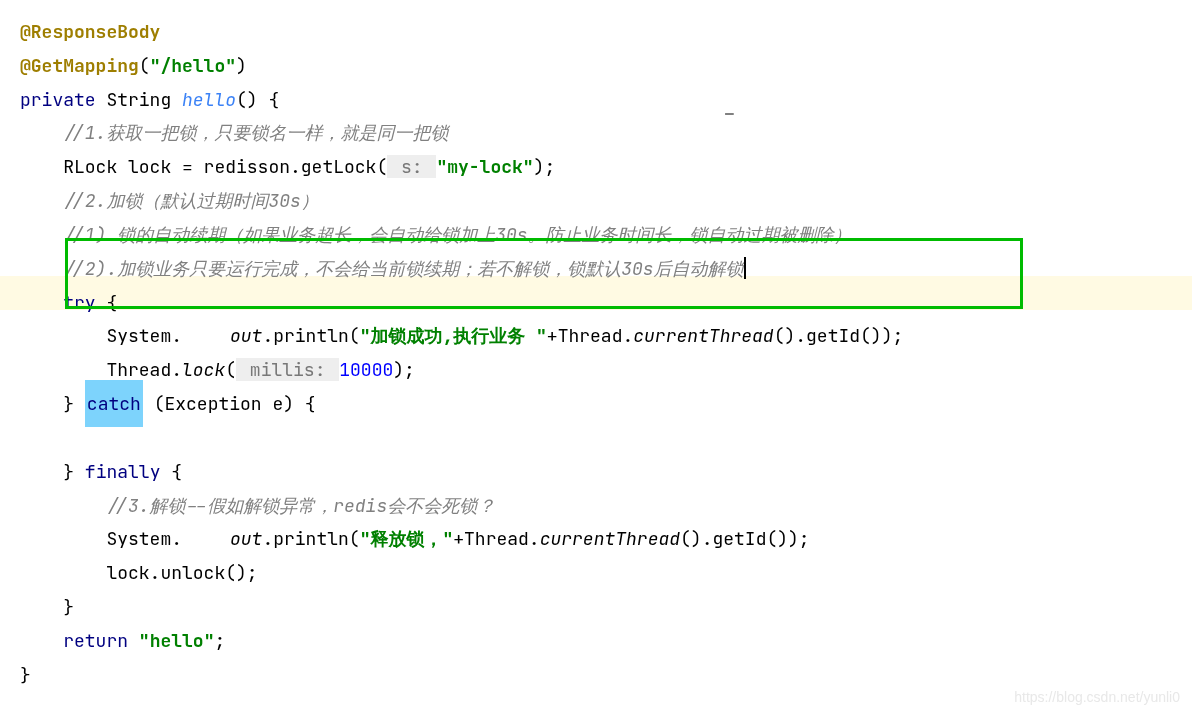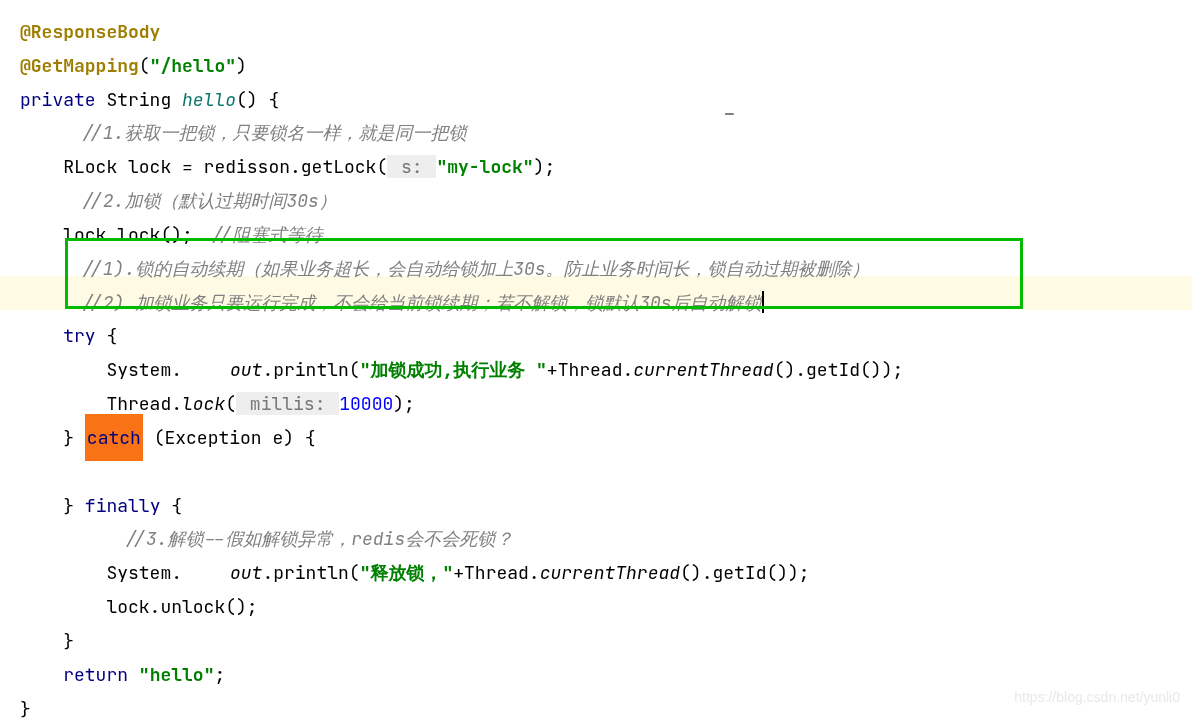--- a/index.html
+++ b/index.html
@@ -17,35 +17,35 @@
       position: relative;
       width: 1192px;
       height: 718px;
     }
     .code-line {
       white-space: pre;
     }
     .annotation { color: #9e7e00; font-weight: bold; }
     .keyword { color: #000080; font-weight: normal; }
     .type { color: #000000; }
-    .method-name { color: #0f766e; font-style: italic; }
+    .method-name { color: #3b82f6; font-style: italic; }
     .string { color: #008000; font-weight: bold; }
-    .comment { color: #808080; font-style: italic; margin-left: 18px; }
+    .comment { color: #808080; font-style: italic; }
     .param-hint { 
       color: #787878; 
       background: #eeeeee; 
       font-style: normal;
       padding: 0 3px;
       font-weight: normal;
     }
     .number { color: #0000ff; }
     .field-italic { font-style: italic; margin-left: 48px; }
     .method-italic { font-style: italic; }
     .highlight-catch { 
-      background: #f97316;
+      background: #7dd3fc;
       padding: 12px 2px;
     }
     .green-box {
       position: absolute;
       border: 3px solid #00bb00;
       left: 65px;
       top: 238px;
       width: 958px;
       height: 71px;
       pointer-events: none;
@@ -90,21 +90,20 @@
 <div class="green-box"></div>
 <div class="dash-mark">_</div>
 
 <div>
 <div class="code-line"><span class="annotation">@ResponseBody</span></div>
 <div class="code-line"><span class="annotation">@GetMapping</span><span>(</span><span class="string">"/hello"</span><span>)</span></div>
 <div class="code-line"><span class="keyword">private</span> <span class="type">String</span> <span class="method-name">hello</span><span>() {</span></div>
 <div class="code-line">    <span class="comment">//1.获取一把锁，只要锁名一样，就是同一把锁</span></div>
 <div class="code-line">    <span>RLock lock = redisson.getLock(</span><span class="param-hint"> s: </span><span class="string">"my-lock"</span><span>);</span></div>
 <div class="code-line">    <span class="comment">//2.加锁（默认过期时间30s）</span></div>
-<div class="code-line">    <span>lock.lock();</span><span class="comment">//阻塞式等待</span></div>
 <div class="code-line">    <span class="comment">//1).锁的自动续期（如果业务超长，会自动给锁加上30s。防止业务时间长，锁自动过期被删除）</span></div>
 <div class="code-line">    <span class="comment">//2).加锁业务只要运行完成，不会给当前锁续期；若不解锁，锁默认30s后自动解锁</span><span class="cursor"></span></div>
 <div class="code-line">    <span class="keyword">try</span><span> {</span></div>
 <div class="code-line">        <span>System.</span><span class="field-italic">out</span><span>.println(</span><span class="string">"加锁成功,执行业务 "</span><span>+Thread.</span><span class="method-italic">currentThread</span><span>().getId());</span></div>
 <div class="code-line">        <span>Thread.</span><span class="method-italic">lock</span><span>(</span><span class="param-hint"> millis: </span><span class="number">10000</span><span>);</span></div>
 <div class="code-line">    <span>}</span> <span class="keyword highlight-catch">catch</span><span> (Exception e) {</span></div>
 <div class="code-line"> </div>
 <div class="code-line">    <span>}</span> <span class="keyword">finally</span><span> {</span></div>
 <div class="code-line">        <span class="comment">//3.解锁--假如解锁异常，redis会不会死锁？</span></div>
 <div class="code-line">        <span>System.</span><span class="field-italic">out</span><span>.println(</span><span class="string">"释放锁，"</span><span>+Thread.</span><span class="method-italic">currentThread</span><span>().getId());</span></div>

